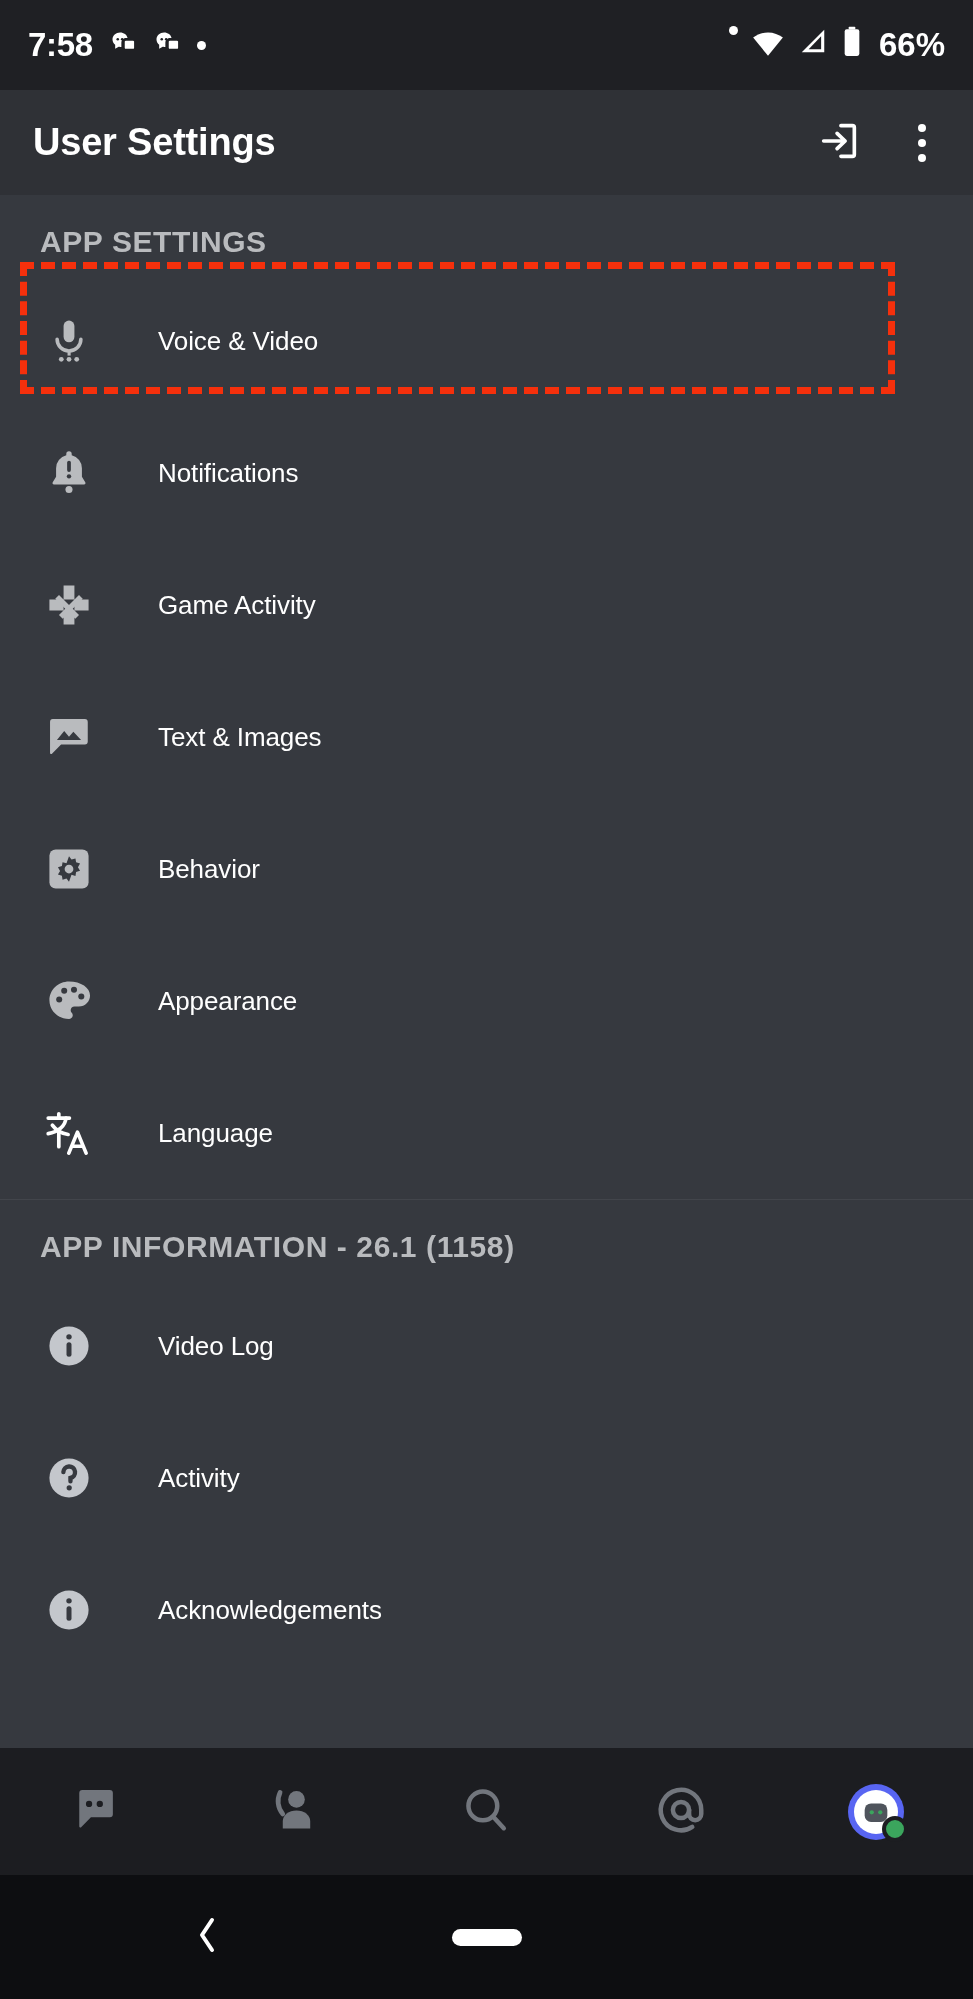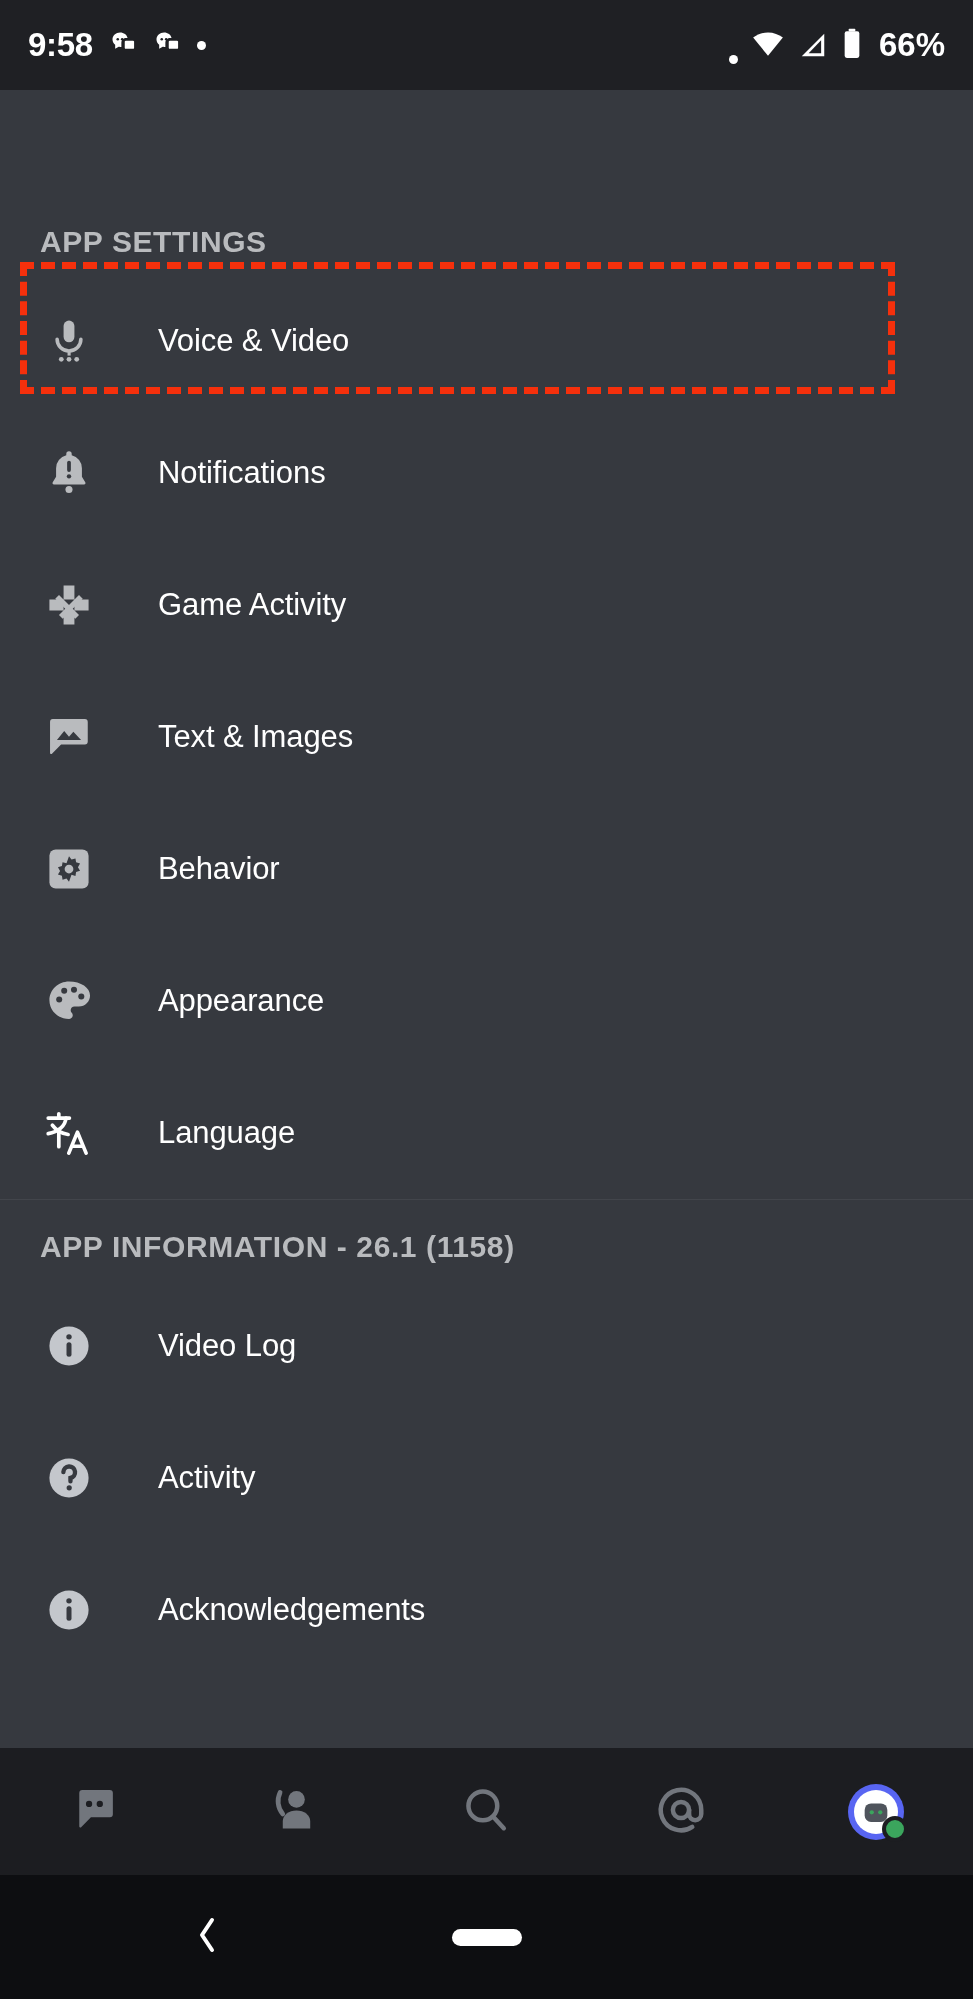--- a/index.html
+++ b/index.html
@@ -12,21 +12,21 @@
   .phone { position: relative; width: 973px; height: 1999px; background: #36393f; }
 
   
   .statusbar {
     position: absolute; top: 0; left: 0; width: 973px; height: 90px;
     background: #1f2024; display: flex; align-items: center;
     padding: 0 28px; color: #ffffff;
   }
   .sb-left { display: flex; align-items: center; gap: 16px; }
   .sb-time { font-size: 33px; font-weight: 600; letter-spacing: -0.3px; }
-  .sb-right { margin-left: auto; display: flex; align-items: flex-end; gap: 13px; }
+  .sb-right { margin-left: auto; display: flex; align-items: flex-start; gap: 13px; }
   .sb-pct { font-size: 33px; font-weight: 600; margin-left: 3px; }
   .dot-small { width: 9px; height: 9px; border-radius: 50%; background: #fff; display:inline-block; }
 
   
   .appbar {
     position: absolute; top: 90px; left: 0; width: 973px; height: 105px;
     background: #2f3136; display: flex; align-items: center; padding: 0 33px;
   }
   .appbar-title { color: #ffffff; font-size: 38px; font-weight: 700; letter-spacing: -0.2px; }
   .appbar-actions { margin-left: auto; display: flex; align-items: center; gap: 42px; }
@@ -37,21 +37,21 @@
   .content { position: absolute; top: 195px; left: 0; width: 973px; height: 1553px;
              background: #36393f; overflow: hidden; }
   .section-head {
     color: #b9bbbe; font-size: 30px; font-weight: 700; letter-spacing: 0.6px;
     padding: 30px 40px 16px 40px;
   }
   .divider { height: 1px; background: #42454b; width: 100%; }
   .row { display: flex; align-items: center; height: 132px; padding: 0 40px; }
   .row-icon { width: 58px; height: 58px; display: flex; align-items: center;
               justify-content: center; flex: 0 0 58px; }
-  .row-label { color: #ffffff; font-size: 31px; margin-left: 60px; letter-spacing: -0.1px; }
+  .row-label { color: #ffffff; font-size: 26px; margin-left: 60px; letter-spacing: -0.1px; }
 
   
   .annot {
     position: absolute; left: 20px; top: 262px; width: 875px; height: 132px;
     border: 7px dashed #f5300c; pointer-events: none; z-index: 40;
   }
 
   
   .bottomnav {
     position: absolute; top: 1748px; left: 0; width: 973px; height: 127px;
@@ -85,21 +85,21 @@
     width: 70px; height: 17px; border-radius: 10px; background: #ffffff;
   }
 </style>
 </head>
 <body>
 
 <div class="phone">
 
   <div class="statusbar">
     <div class="sb-left">
-      <span class="sb-time">9:58</span>
+      <span class="sb-time">7:58</span>
       <span>
         <svg width="28" height="28" viewBox="0 0 24 24">
           <path fill="#fff" d="M9.5 3C5.9 3 3 5.6 3 9c0 1.9.9 3.5 2.3 4.6V17l3-1.7c.4.1.8.1 1.2.1h1.1v-3.5c0-2.3 1.9-4.1 4.2-4.1h1.1C15.4 4.9 12.7 3 9.5 3z"></path>
           <rect fill="#fff" x="13.5" y="10" width="8" height="7" rx="1"></rect>
           <circle fill="#1f2024" cx="7.5" cy="8.8" r="1.1"></circle>
           <circle fill="#1f2024" cx="11.3" cy="8.8" r="1.1"></circle>
         </svg>
       </span>
       <span>
         <svg width="28" height="28" viewBox="0 0 24 24">
@@ -128,20 +128,36 @@
       <span>
         <svg width="22" height="32" viewBox="0 0 14 24">
           <rect fill="#fff" x="4.5" y="0.5" width="5" height="2.2" rx="0.6"></rect>
           <rect fill="#fff" x="1.5" y="2.5" width="11" height="20" rx="1.6"></rect>
         </svg>
       </span>
       <span class="sb-pct">66%</span>
     </div>
   </div>
 
+  <div class="appbar">
+    <span class="appbar-title">User Settings</span>
+    <div class="appbar-actions">
+      <span>
+        <svg width="46" height="46" viewBox="0 0 24 24">
+          <path fill="none" stroke="#fff" stroke-width="1.9" stroke-linecap="round" stroke-linejoin="round" d="M13 4h6a1 1 0 0 1 1 1v14a1 1 0 0 1-1 1h-6"></path>
+          <path fill="none" stroke="#fff" stroke-width="1.9" stroke-linecap="round" stroke-linejoin="round" d="M4 12h11M11 8l4.2 4-4.2 4"></path>
+        </svg>
+      </span>
+      <span class="kebab">
+        <i></i>
+          <i></i>
+          <i></i>
+      </span>
+    </div>
+  </div>
 
   <div class="content">
 
     <div class="section-head">APP SETTINGS</div>
 
     <div class="row">
       <span class="row-icon">
         <svg width="50" height="50" viewBox="0 0 24 24">
           <rect fill="#b9bbbe" x="9.4" y="2.2" width="5.2" height="10.4" rx="2.6"></rect>
           <path fill="none" stroke="#b9bbbe" stroke-width="1.7" stroke-linecap="round" d="M6.3 11.2c0 3.1 2.5 5.6 5.7 5.6s5.7-2.5 5.7-5.6"></path>

